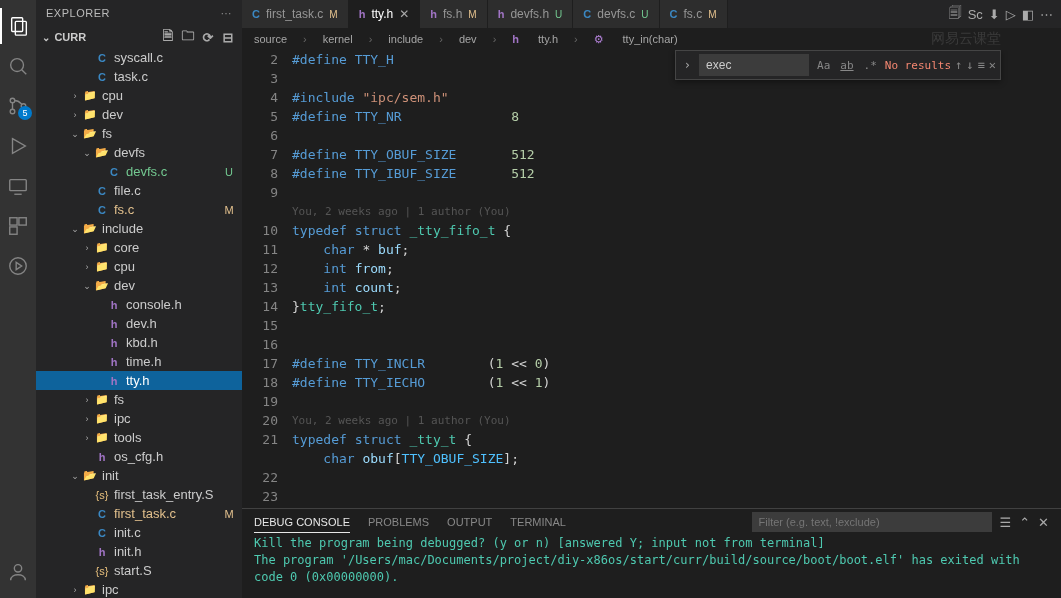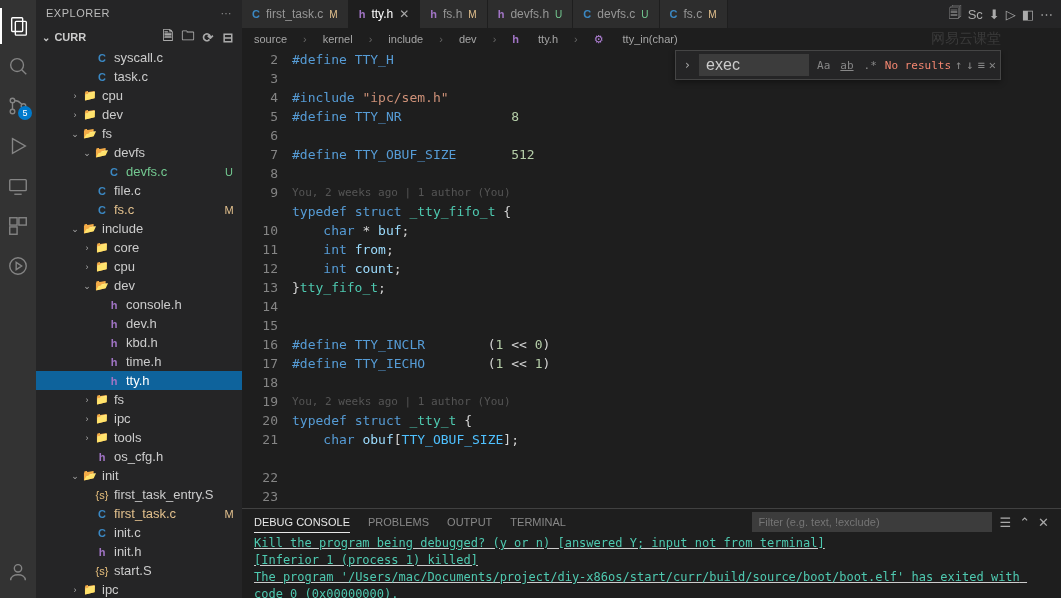--- a/index.html
+++ b/index.html
@@ -147,21 +147,21 @@
     position: absolute; top: 0; right: 60px;
     background: #252526; border: 1px solid #454545;
     display: flex; align-items: center;
     height: 30px; padding: 0 4px; gap: 4px;
     font-size: 12px; box-shadow: 0 2px 6px rgba(0,0,0,0.4);
   }
   .search-widget .toggle { color: #aaa; padding: 0 4px; }
   .search-widget input {
     background: #3c3c3c; border: 1px solid #3c3c3c;
     color: #ccc; height: 22px; width: 110px; padding: 0 6px;
-    font-size: 16px;
+    font-size: 12px;
   }
   .search-widget .opts { display: flex; gap: 2px; color: #888; font-size: 11px; }
   .search-widget .opts span { padding: 1px 3px; border:1px solid transparent;}
   .search-widget .results { color: #f48771; font-size: 11px; }
   .search-widget .navs { display: flex; gap: 4px; color: #888; }
   .minimap {
     position: absolute; right: 0; top: 0; width: 50px; bottom: 0;
     background: linear-gradient(#1e1e1e, #1e1e1e);
     opacity: 0.5;
   }
@@ -179,21 +179,21 @@
   .panel-right { margin-left: auto; display: flex; align-items:center; gap: 8px; }
   .panel-right input {
     background: #3c3c3c; border: 1px solid #3c3c3c;
     color: #ccc; height: 20px; width: 240px; padding: 0 6px;
     font-size: 11px;
   }
   .panel-right .icon { color: #aaa; font-size: 13px; }
   .panel-output {
     flex: 1; padding: 0 12px;
     font-family: Menlo, Consolas, monospace; font-size: 12px;
-    overflow: hidden; line-height: 17px; text-decoration: underline;
+    overflow: hidden; line-height: 17px;
   }
   .out-yellow { color: #4ec9b0; }
   .out-line { white-space: pre-wrap; }
   .watermark {
     position: absolute; top: 30px; right: 60px;
     color: #555; font-size: 14px; opacity: 0.5;
   }
 </style>
 </head>
 <body>
@@ -558,20 +558,21 @@
         <div class="line">23</div>
         <div class="line">24</div>
       </div>
     <div class="code" id="code">
         <div class="line"><span class="tk-def">#define</span> <span class="tk-mac">TTY_H</span></div>
         <div class="line"></div>
         <div class="line"><span class="tk-def">#include</span> <span class="tk-str">"ipc/sem.h"</span></div>
         <div class="line"><span class="tk-def">#define</span> <span class="tk-mac">TTY_NR</span>              <span class="tk-num">8</span></div>
         <div class="line"></div>
         <div class="line"><span class="tk-def">#define</span> <span class="tk-mac">TTY_OBUF_SIZE</span>       <span class="tk-num">512</span></div>
+        <div class="line"><span class="tk-def">#define</span> <span class="tk-mac">TTY_IBUF_SIZE</span>       <span class="tk-num">512</span></div>
         <div class="line"></div>
         <div class="blame">You, 2 weeks ago | 1 author (You)</div>
         <div class="line"><span class="tk-type">typedef</span> <span class="tk-type">struct</span> <span class="tk-fname">_tty_fifo_t</span> <span class="tk-punc">{</span></div>
         <div class="line">    <span class="tk-type">char</span> <span class="tk-punc">*</span> <span class="tk-id">buf</span><span class="tk-punc">;</span></div>
         <div class="line">    <span class="tk-type">int</span> <span class="tk-id">from</span><span class="tk-punc">;</span></div>
         <div class="line">    <span class="tk-type">int</span> <span class="tk-id">count</span><span class="tk-punc">;</span></div>
         <div class="line"><span class="tk-punc">}</span><span class="tk-fname">tty_fifo_t</span><span class="tk-punc">;</span></div>
         <div class="line"></div>
         <div class="line"></div>
         <div class="line"><span class="tk-def">#define</span> <span class="tk-mac">TTY_INCLR</span>        <span class="tk-punc">(</span><span class="tk-num">1</span> <span class="tk-punc">&lt;&lt;</span> <span class="tk-num">0</span><span class="tk-punc">)</span></div>
@@ -608,18 +609,17 @@
         <div class="panel-tab">TERMINAL</div>
         <div class="panel-right">
         <input type="text" placeholder="Filter (e.g. text, !exclude)" style="">
         <span class="icon">☰</span>
         <span class="icon">⌃</span>
         <span class="icon">✕</span>
       </div>
     </div>
     <div class="panel-output" id="panel-output">
         <div class="out-line out-yellow">Kill the program being debugged? (y or n) [answered Y; input not from terminal]</div>
-        <div class="out-line out-yellow">[Inferior 1 (process 1) killed]</div>
         <div class="out-line out-yellow">The program '/Users/mac/Documents/project/diy-x86os/start/curr/build/source/boot/boot.elf' has exited with code 0 (0x00000000).</div>
       </div>
   </div>
   <div class="watermark">网易云课堂</div>
 </div>
 
 </body></html>

